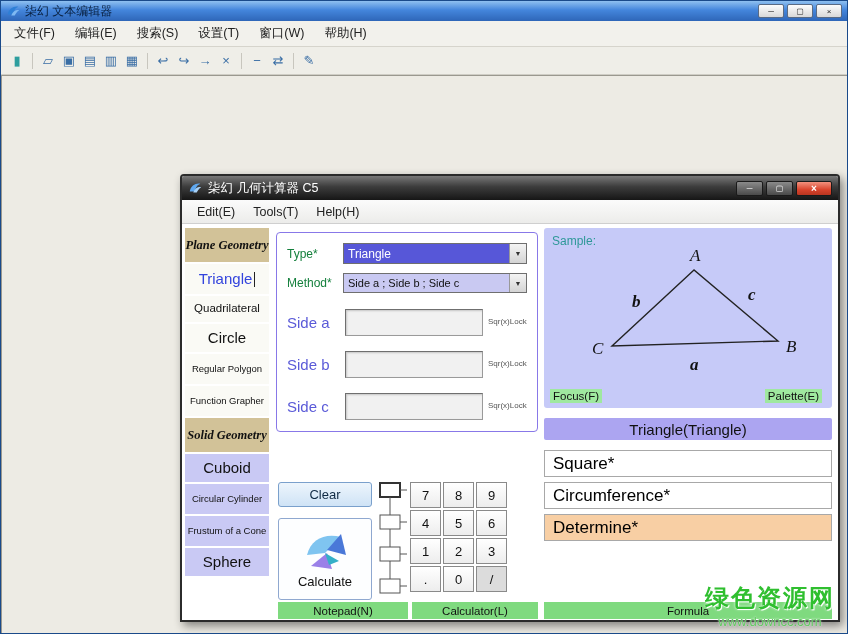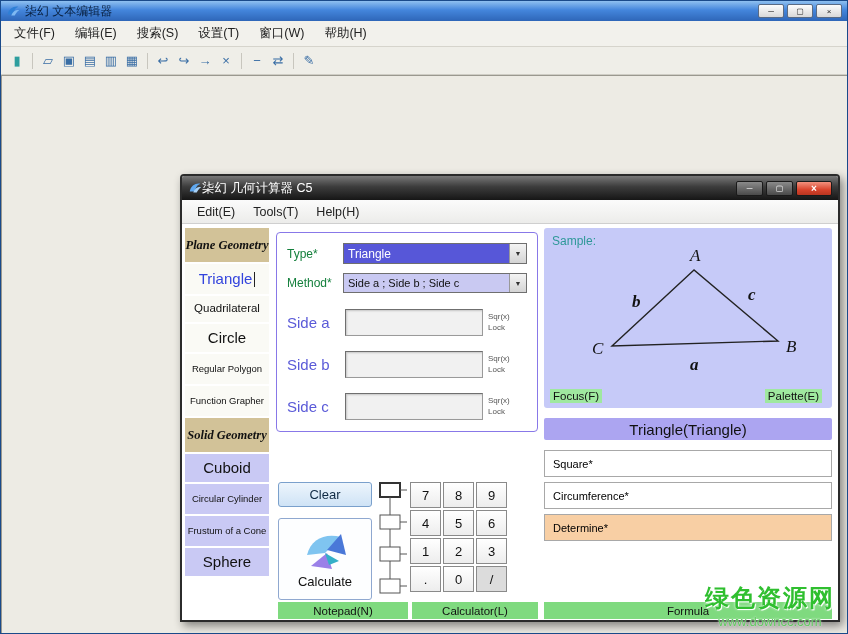--- a/index.html
+++ b/index.html
@@ -64,21 +64,21 @@
     width: 660px; height: 448px;
     background: #FFFFFF;
     border: 2px solid #2B2B2B;
     border-radius: 4px 4px 0 0;
     box-shadow: 3px 4px 10px rgba(0,0,0,0.45);
   }
   .dlg-titlebar {
     height: 24px;
     background: linear-gradient(#787878, #3C3C3C 45%, #161616);
     border-radius: 2px 2px 0 0;
-    display: flex; align-items: center; gap: 0;
+    display: flex; align-items: center; gap: 6px;
     padding: 0 6px; color: #FFF; font-size: 12.5px;
   }
   .dlg-controls { margin-left: auto; display: flex; gap: 3px; }
   .dlgbtn {
     width: 27px; height: 15px;
     background: linear-gradient(#8A8A8A, #4A4A4A);
     border: 1px solid #1A1A1A; border-radius: 2px;
     display: flex; align-items: center; justify-content: center;
     font-size: 8px; color: #FFF;
   }
@@ -144,21 +144,21 @@
   }
   .slabel { width: 58px; font-size: 15px; color: #5A5AD8; }
   .sinput {
     width: 138px; height: 27px;
     background: #F1F1F1;
     border: 1px solid #9A9A9A; border-top-color: #6F6F6F; border-left-color: #6F6F6F;
     box-shadow: inset 1px 1px 2px rgba(0,0,0,0.18);
     font-size: 14px; padding: 0 4px; font-family: "Liberation Sans", sans-serif;
   }
   .sqrlock {
-    display: flex; flex-direction: column; margin-left: 5px;
+    display: flex; flex-direction: row; margin-left: 5px;
     font-size: 8px; color: #555; line-height: 1.3;
   }
 
   
   .clear-btn {
     position: absolute; left: 96px; top: 258px; width: 94px; height: 25px;
     background: linear-gradient(#EDF5FC, #CFE3F6);
     border: 1px solid #7AA0CC; border-radius: 3px;
     display: flex; align-items: center; justify-content: center;
     font-size: 13px; color: #102A44;
@@ -199,21 +199,21 @@
   .results-header {
     position: absolute; left: 362px; top: 194px; width: 288px; height: 22px;
     background: #ACA5F1; border-radius: 2px;
     display: flex; align-items: center; justify-content: center;
     font-size: 15px; color: #111;
   }
   .result-row {
     position: absolute; left: 362px; width: 288px; height: 27px;
     background: #FFF; border: 1px solid #A8A8A8;
     display: flex; align-items: center; padding-left: 8px;
-    font-size: 11px; color: #000;
+    font-size: 17px; color: #000;
   }
   .result-row.hl { background: #F8CFA4; }
 
   .tab {
     position: absolute; top: 378px; height: 17px;
     background: #7FDA7F;
     display: flex; align-items: center; justify-content: center;
     font-size: 11.5px; color: #111;
   }
   .tab-notepad { left: 96px; width: 130px; }

